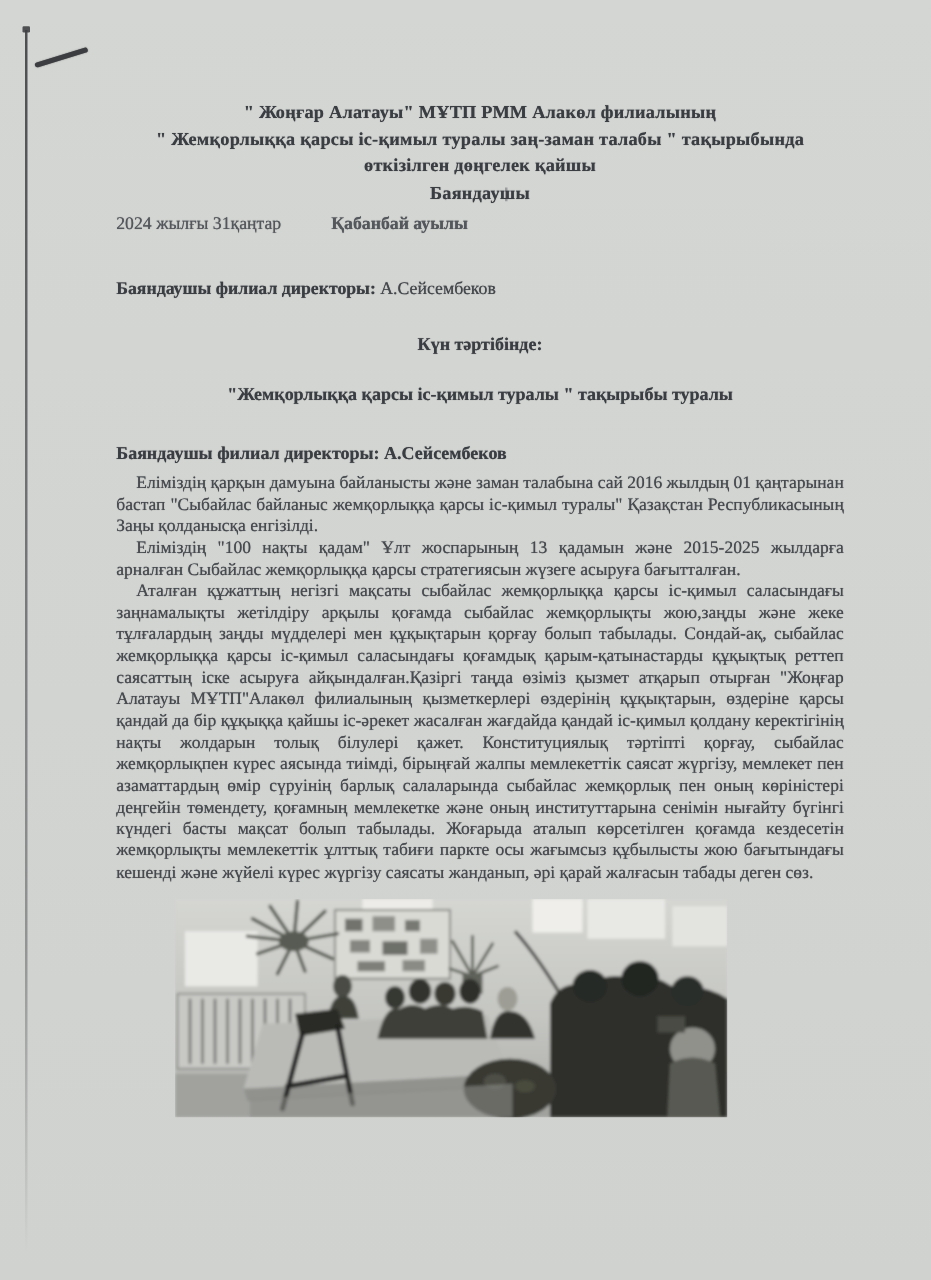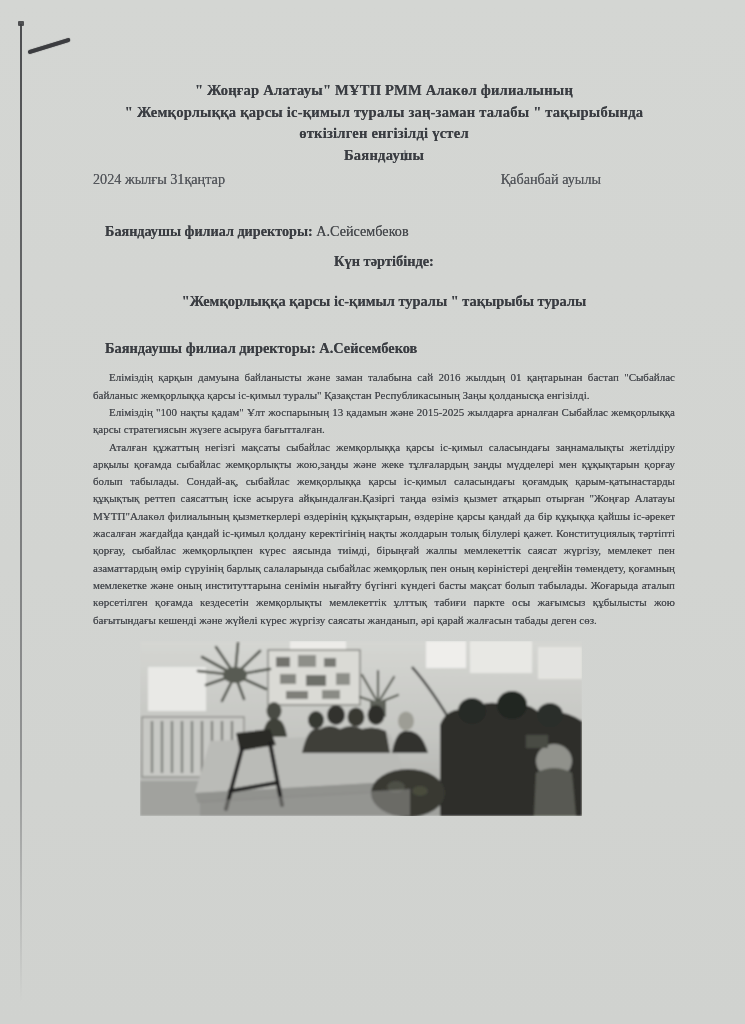--- a/index.html
+++ b/index.html
@@ -43,45 +43,46 @@
   .doc-title{
     margin-top:80px;
     text-align:center;
     font-weight:bold;
     font-size:14.6px;line-height:21.6px;
     color:#3a3d42;
     letter-spacing:.2px;
   }
   .date-row{
     margin-top:4px;
-    display:flex;justify-content:space-between;
+    display:flex;justify-content:flex-start;
     font-size:14.2px;line-height:18px;
     color:#54575c;
-  }
-  .date-row .place{padding-right:74px;}
+    gap:40px;
+  }
+  .date-row .place{padding-right:74px;font-weight:bold;}
   .info-line{
-    margin:12px;font-size:14.2px;line-height:18px;
+    margin:0;font-size:14.2px;line-height:18px;
   }
   .info-speaker{margin-top:34px;}
   .info-participants{margin-top:22px;}
   .b{font-weight:bold;color:#3a3d42;}
   .centered{
     text-align:center;font-weight:bold;color:#3a3d42;
     font-size:14.4px;line-height:18px;
   }
-  .agenda{margin-top:2px;}
+  .agenda{margin-top:27px;}
   .topic{margin-top:22px;}
   .speaker2{
     margin-top:29px;
     font-weight:bold;color:#3a3d42;
     font-size:14.4px;line-height:18px;
   }
   .body-text{
     margin-top:6px;
-    font-size:11px;line-height:17.3px;
+    font-size:14px;line-height:17.3px;
     text-align:justify;
     color:#474a4f;
   }
   .body-text p{
     margin:0;text-indent:16px;
   }
   .photo-wrap{
     margin-top:12px;
     margin-left:47px;
     width:442px;height:175px;
@@ -99,21 +100,21 @@
   <div class="scan-tick"></div>
   <div class="scan-edge"></div>
   <div class="pen-mark"></div>
   <div class="artifact-dash"></div>
 
   <div class="content">
 
     <div class="doc-title">
       <div>" Жоңғар Алатауы" МҰТП РММ Алакөл филиалының</div>
       <div>" Жемқорлыққа қарсы іс-қимыл туралы заң-заман талабы " тақырыбында</div>
-      <div>өткізілген енгізілді үстел</div>
+      <div>өткізілген дөңгелек қайшы</div>
       <div>Баяндаушы</div>
     </div>
 
     <div class="date-row">
       <span>2024 жылғы 31қаңтар</span>
       <span class="place">Қабанбай ауылы</span>
     </div>
 
     <p class="info-line info-speaker"><span class="b">Баяндаушы филиал директоры:</span> <span>А.Сейсембеков</span></p>
 

